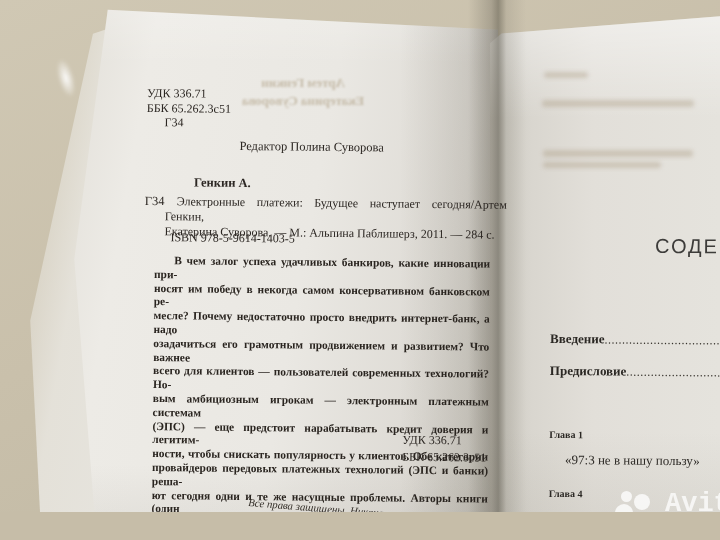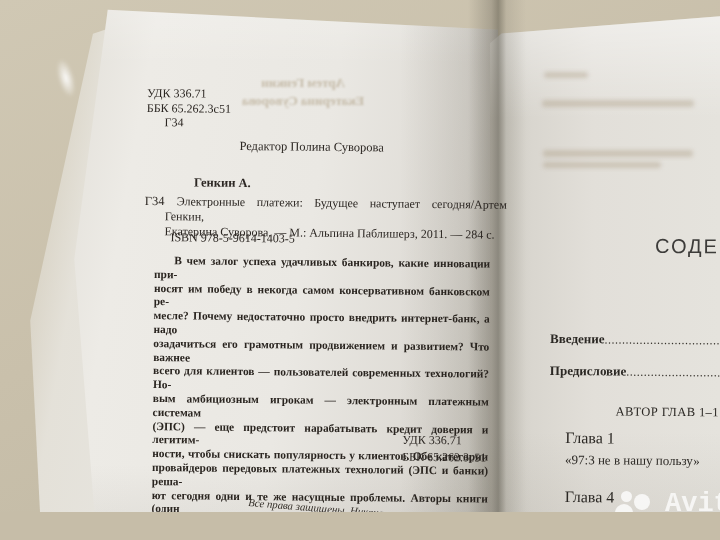--- a/index.html
+++ b/index.html
@@ -63,21 +63,21 @@
   .right-text > div{position:absolute;}
   .toc-title{left:655px;top:234px;width:70px;overflow:hidden;white-space:nowrap;
     font-family:"Liberation Sans",sans-serif;font-size:20px;letter-spacing:2px;color:#3d3c3a;}
   .toc-row{white-space:nowrap;overflow:hidden;width:170px;font-size:13px;}
   .row-intro{left:551px;top:331px;}
   .row-pref{left:551px;top:363px;}
   .toc-label{font-weight:bold;margin-top:16px;}
   .toc-dots{font-size:12px;letter-spacing:0.5px;color:#36322c;}
   .author-note{left:617px;top:404px;width:103px;overflow:hidden;white-space:nowrap;
     font-size:12.5px;letter-spacing:0.4px;}
-  .ch-head{font-weight:normal;font-size:16px;margin-left:16px;}
+  .ch-head{font-weight:bold;font-size:10px;}
   .ch1-head{left:551px;top:429px;}
   .ch1-title{left:567px;top:452px;font-size:13px;width:153px;overflow:hidden;white-space:nowrap;}
   .ch2-head{left:551px;top:488px;}
   .ch2-title{left:571px;top:509px;font-size:13px;width:149px;overflow:hidden;white-space:nowrap;}
 
   
   .watermark{position:absolute;left:612px;top:483px;width:110px;height:52px;z-index:6;opacity:0.85;}
   .wm-logo{position:absolute;left:0;top:0;width:42px;height:46px;}
   .wm-c{position:absolute;border-radius:50%;background:rgba(255,255,255,0.9);}
   .wm-c1{left:9px;top:8px;width:11px;height:11px;}
@@ -153,21 +153,20 @@
   <div class="right-text">
     <div class="toc-title">СОДЕ</div>
 
     <div class="toc-row row-intro">
       <span class="toc-label">Введение</span><span class="toc-dots">......................................................................</span>
     </div>
     <div class="toc-row row-pref">
       <span class="toc-label">Предисловие</span><span class="toc-dots">......................................................................</span>
     </div>
 
-    <div class="author-note">АВТОР ГЛАВ 1–1</div>
 
     <div class="ch-head ch1-head">Глава 1</div>
     <div class="ch1-title">«97:3 не в нашу пользу»</div>
     <div class="ch-head ch2-head">Глава 4</div>
     <div class="ch2-title">Как это начиналось пе</div>
   </div>
 
   <div class="watermark">
     <div class="wm-logo">
       <div class="wm-c wm-c1"></div>

